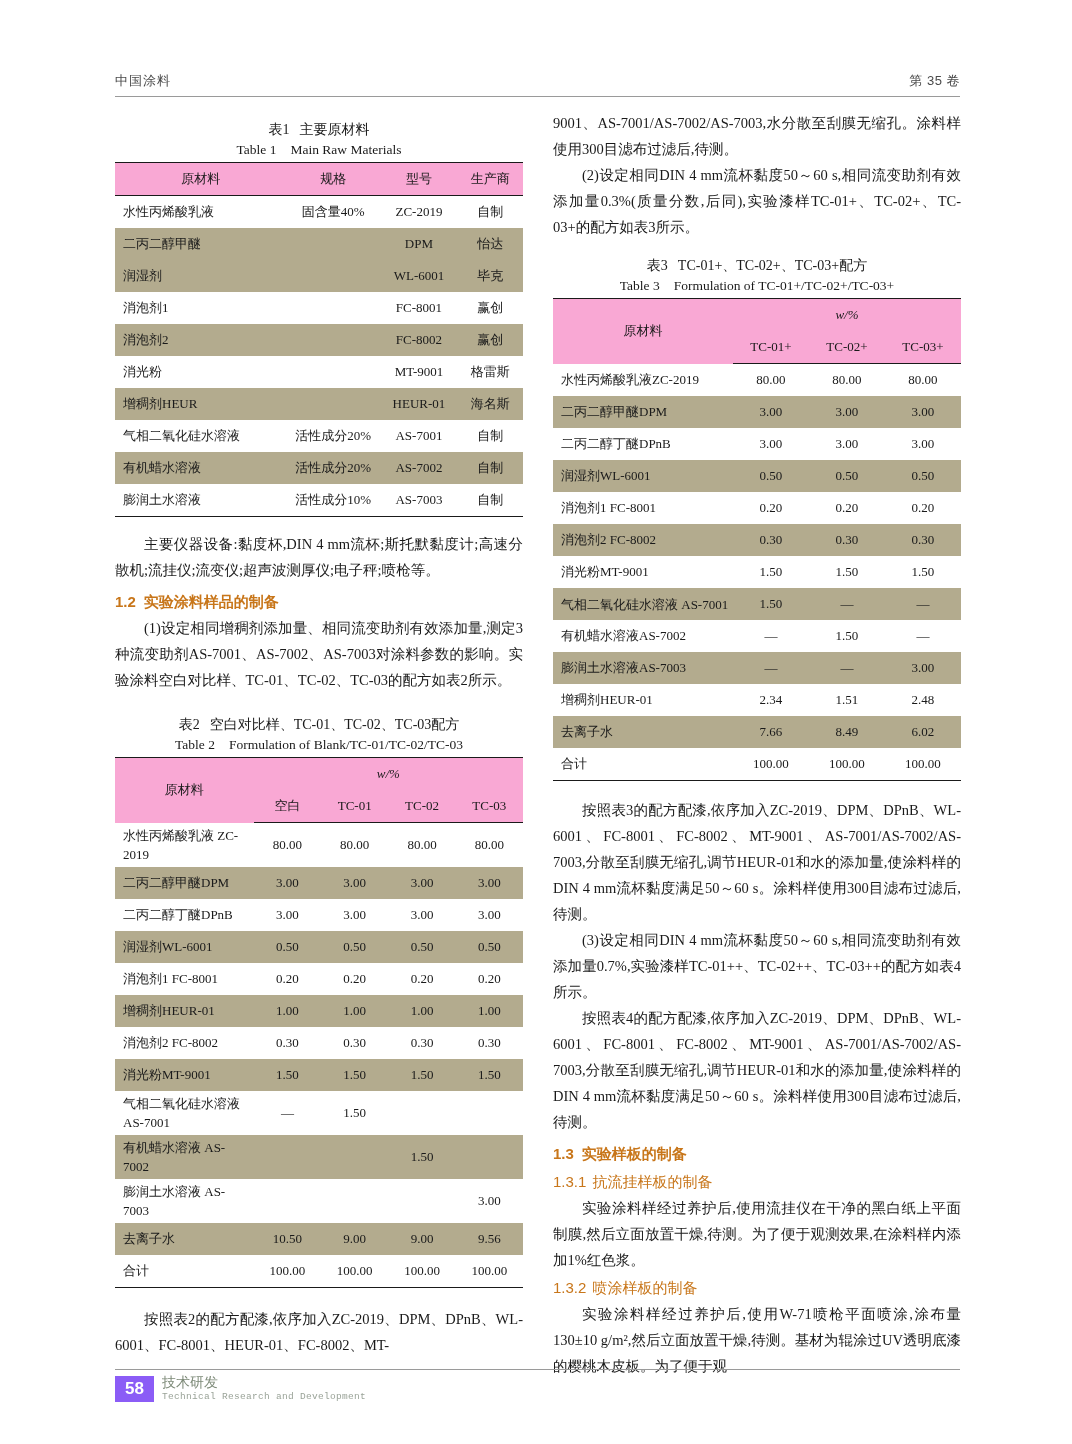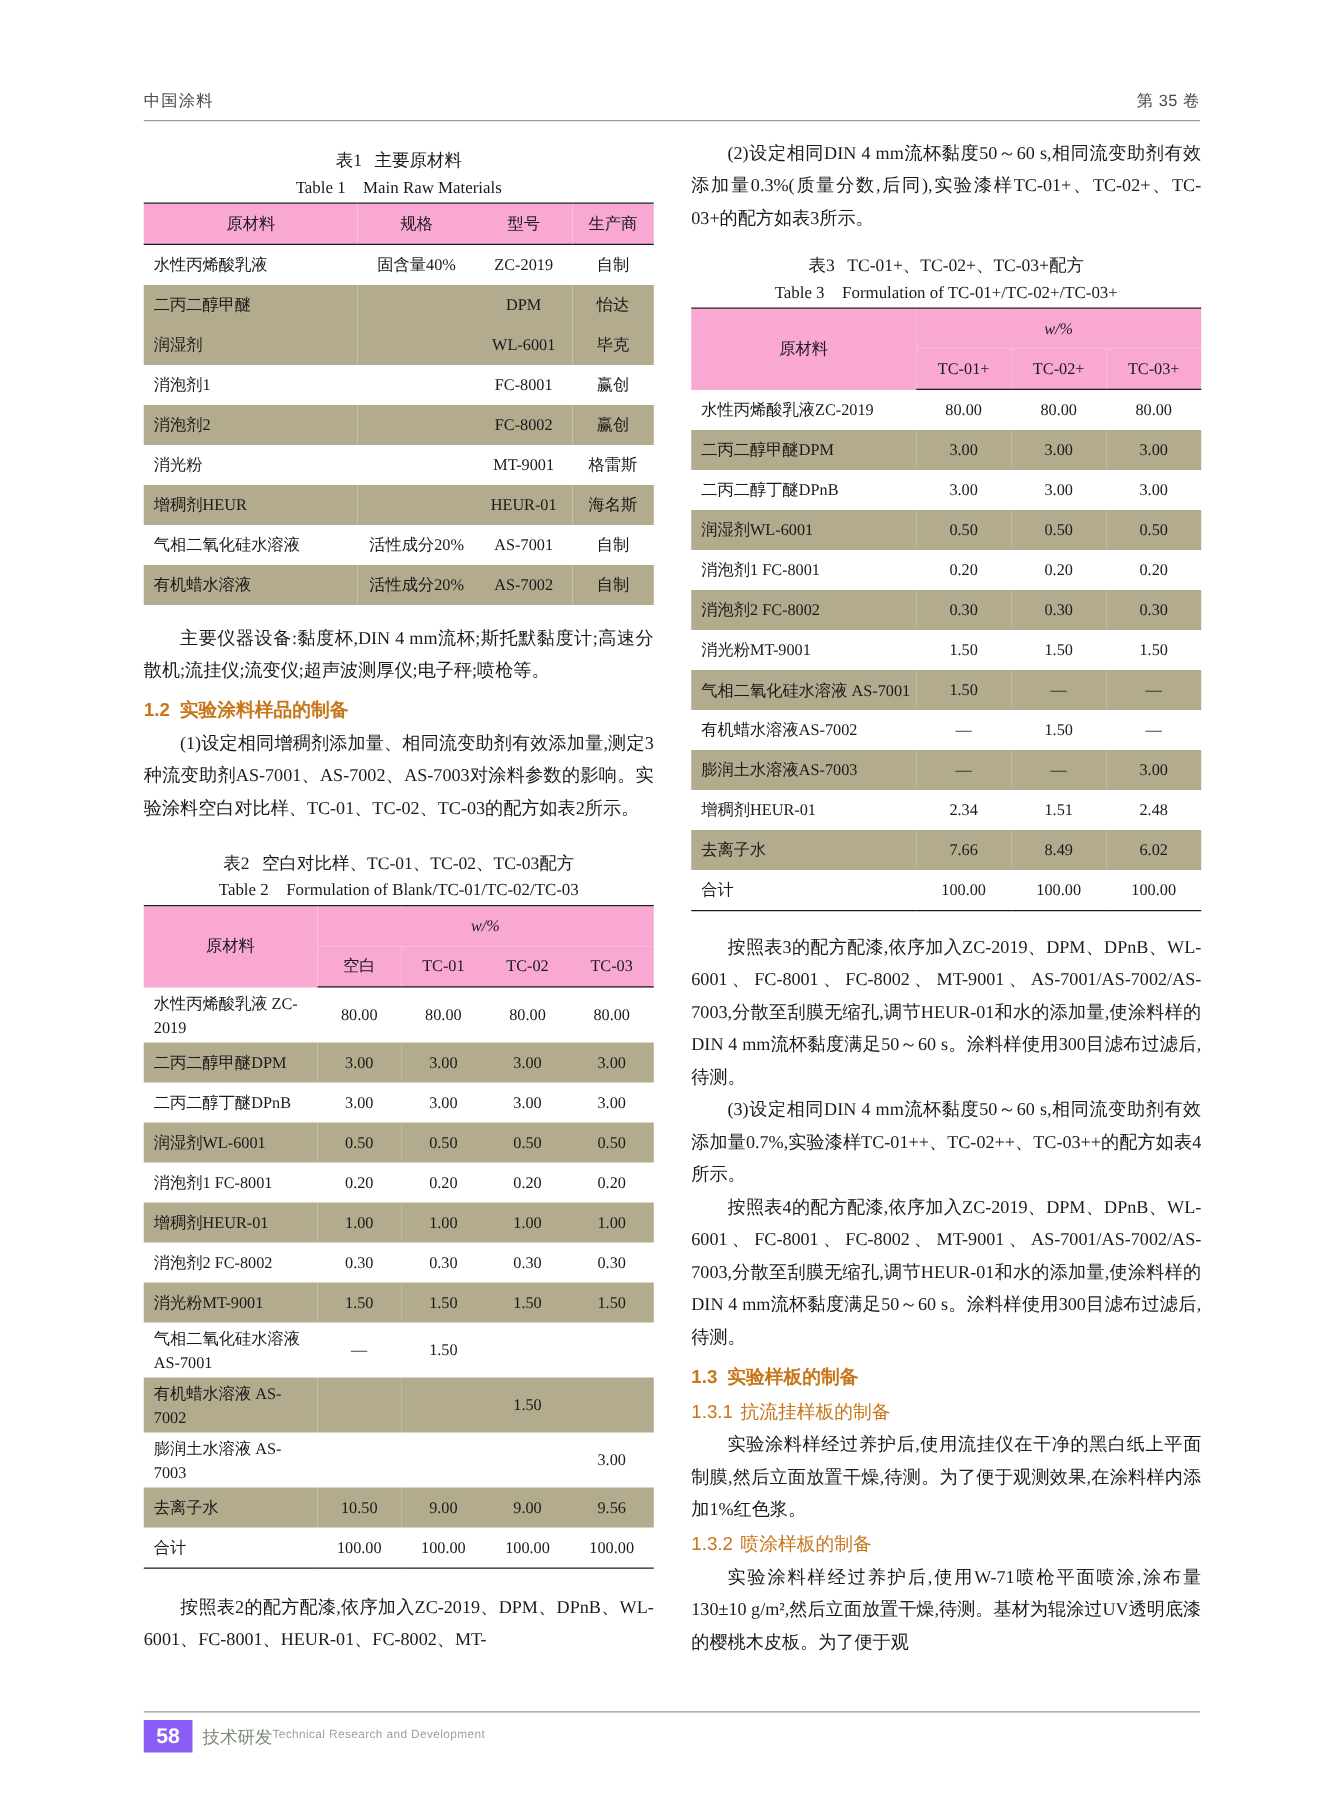--- a/index.html
+++ b/index.html
@@ -99,21 +99,21 @@
     font-family:"Liberation Sans","DejaVu Sans",sans-serif;
   }
   .pagebox{
     background:#8b5cf6;color:#fff;
     font-size:17px;font-weight:bold;
     padding:3px 10px;margin-right:8px;
     line-height:20px;
   }
   .foot-cn{color:#7d8a78;font-size:14px;line-height:15px;}
   .foot-en{color:#9aa398;font-size:9.5px;letter-spacing:0.3px;}
-  .foot-txt{display:flex;flex-direction:row;justify-content:center;}
+  .foot-txt{display:flex;flex-direction:column;justify-content:center;font-family:Liberation Mono, monospace;}
 </style>
 </head>
 <body>
 
 <div class="page">
 
   <div class="header">
     <span class="left">中国涂料</span>
     <span class="right">第 35 卷</span>
   </div>
@@ -180,20 +180,26 @@
         <td>活性成分20%</td>
         <td>AS-7001</td>
         <td>自制</td>
       </tr>
       <tr class="shade">
         <td class="lcell">有机蜡水溶液</td>
         <td>活性成分20%</td>
         <td>AS-7002</td>
         <td>自制</td>
       </tr>
+      <tr>
+        <td class="lcell t-bot">膨润土水溶液</td>
+        <td class="t-bot">活性成分10%</td>
+        <td class="t-bot">AS-7003</td>
+        <td class="t-bot">自制</td>
+      </tr>
     </tbody>
       </table>
 
     <p style="margin-top:14px">主要仪器设备:黏度杯,DIN 4 mm流杯;斯托默黏度计;高速分散机;流挂仪;流变仪;超声波测厚仪;电子秤;喷枪等。</p>
 
     <div class="h2">
       <span class="num">1.2</span><span>实验涂料样品的制备</span>
     </div>
 
     <p>(1)设定相同增稠剂添加量、相同流变助剂有效添加量,测定3种流变助剂AS-7001、AS-7002、AS-7003对涂料参数的影响。实验涂料空白对比样、TC-01、TC-02、TC-03的配方如表2所示。</p>
@@ -307,20 +313,21 @@
         <td class="t-bot">100.00</td>
       </tr>
     </tbody>
       </table>
 
     <p style="margin-top:18px">按照表2的配方配漆,依序加入ZC-2019、DPM、DPnB、WL-6001、FC-8001、HEUR-01、FC-8002、MT-</p>
   </div>
 
   <div class="col right">
 
+    <p class="noindent">9001、AS-7001/AS-7002/AS-7003,水分散至刮膜无缩孔。涂料样使用300目滤布过滤后,待测。</p>
     <p>(2)设定相同DIN 4 mm流杯黏度50～60 s,相同流变助剂有效添加量0.3%(质量分数,后同),实验漆样TC-01+、TC-02+、TC-03+的配方如表3所示。</p>
 
     <div class="tcap" style="margin-top:16px">
       <span class="cn"><span class="lbl">表3</span><span>TC-01+、TC-02+、TC-03+配方</span></span>
       <span class="en"><span class="lbl">Table 3</span><span>Formulation of TC-01+/TC-02+/TC-03+</span></span>
     </div>
 
     <table>
       <tbody>
           <tr class="hdrrow">

